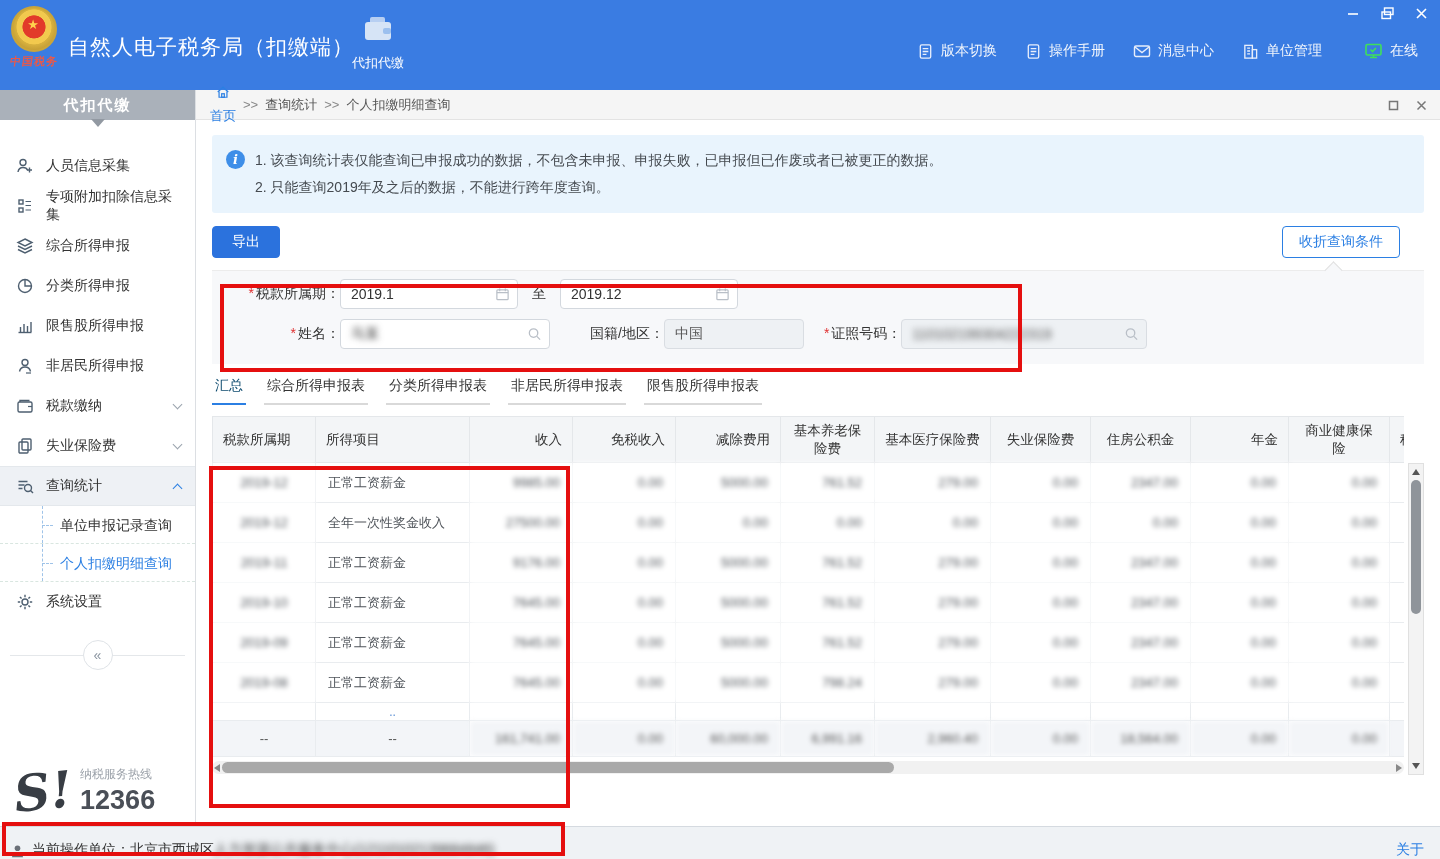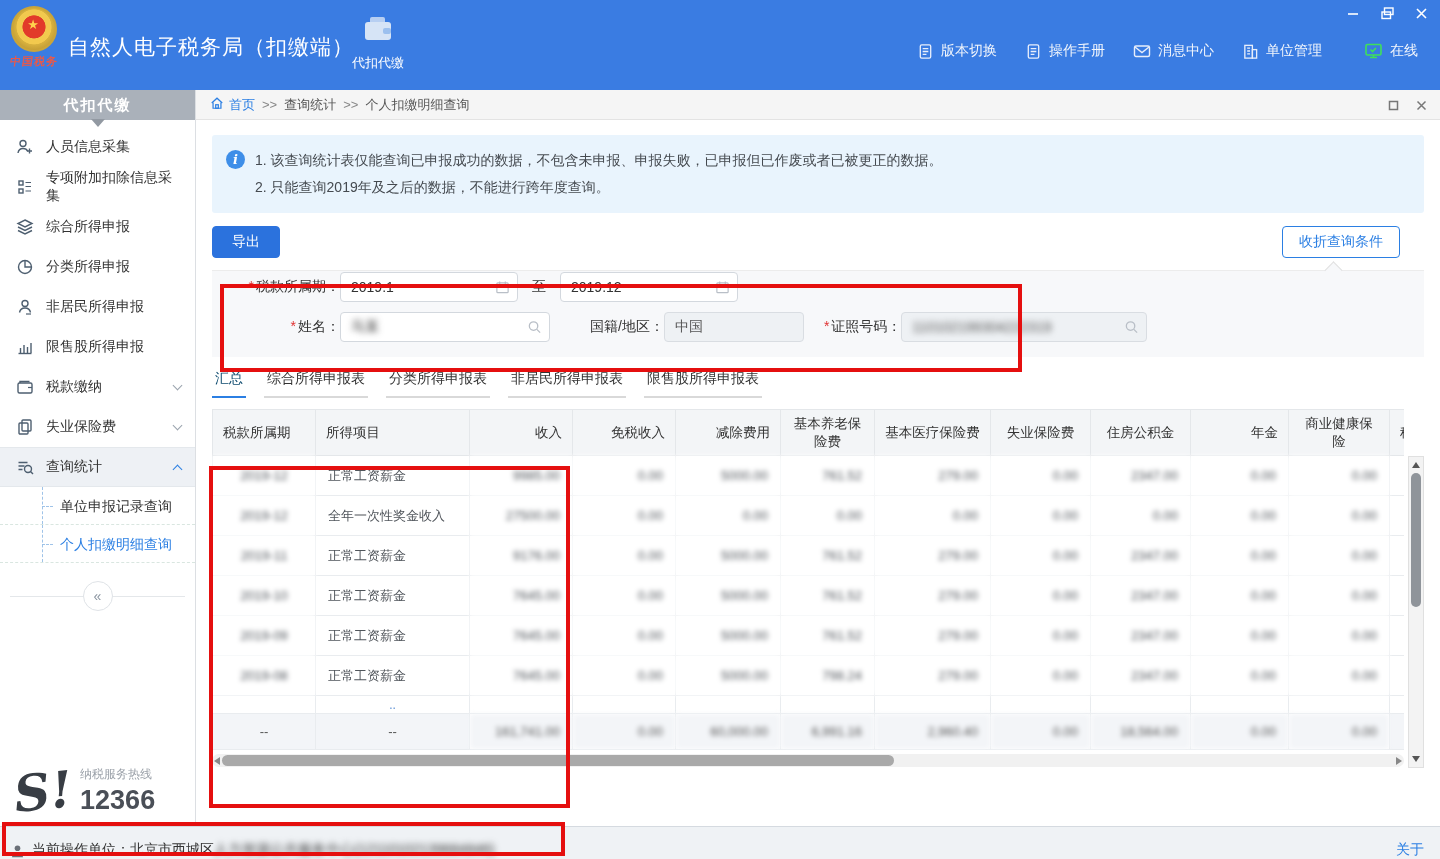--- a/index.html
+++ b/index.html
@@ -22,21 +22,21 @@
   .hdr-item { display:flex; align-items:center; gap:7px; color:#f2f6fc; font-size:14px; cursor:pointer; }
   .hdr-item svg { display:block; }
   .hdr-item.online { margin-left:14px; }
   .win-controls { position:absolute; right:10px; top:4px; display:flex; gap:16px; align-items:center; }
   .win-btn { width:18px; height:18px; display:flex; align-items:center; justify-content:center; cursor:pointer; }
 
   
   .sidebar { position:absolute; left:0; top:90px; width:196px; height:736px; background:#fff; border-right:1px solid #dcdfe3; }
   .side-hdr { height:30px; background:#aab1ba; color:#fff; font-size:15px; font-weight:bold; text-align:center; line-height:30px; letter-spacing:2px; position:relative; }
   .side-hdr::after { content:""; position:absolute; left:50%; bottom:-7px; margin-left:-7px; border:7px solid transparent; border-top:8px solid #9299a2; border-bottom:none; }
-  .side-menu { padding-top:7px; }
+  .side-menu { padding-top:26px; }
   .smi { height:40px; display:flex; align-items:center; padding:0 14px 0 16px; font-size:14px; color:#333; cursor:pointer; }
   .smi .ic { width:18px; height:18px; margin-right:12px; color:#4e5f70; flex:0 0 auto; }
   .smi .ic svg { display:block; }
   .smi .grow { flex:1; }
   .chev { width:7px; height:7px; border-right:1.5px solid #9aa3ad; border-bottom:1.5px solid #9aa3ad; transform:rotate(45deg); margin-top:-3px; }
   .chev.up { border-color:#2b7fe3; transform:rotate(-135deg); margin-top:4px; }
   .smi.section { background:#eef1f5; border-top:1px solid #e4e8ec; border-bottom:1px solid #e4e8ec; }
   .submenu { }
   .sub-item { position:relative; height:38px; line-height:38px; padding-left:60px; font-size:14px; color:#333;
     border-bottom:1px dashed #d9e6e0; cursor:pointer; }
@@ -48,39 +48,39 @@
   .collapse-btn { position:absolute; left:50%; top:0; margin-left:-15px; width:30px; height:30px; border-radius:50%;
     background:#fff; border:1px solid #dfe3e7; color:#8a94a0; font-size:14px; text-align:center; line-height:28px; cursor:pointer; }
   .hotline { position:absolute; left:14px; bottom:12px; display:flex; align-items:flex-end; gap:8px; }
   .hl-mark { font-family:"DejaVu Serif", serif; font-style:italic; font-weight:bold; font-size:50px; line-height:0.9; color:#383d44; transform:rotate(-6deg); }
   .hl-label { font-size:12px; color:#9aa0a8; margin-bottom:4px; }
   .hl-number { font-size:27px; font-weight:bold; color:#4a4f57; line-height:1; }
 
   
   .main { position:absolute; left:196px; top:90px; width:1244px; height:736px; background:#fff; }
   .breadcrumb { height:30px; background:#f5f5f5; border-bottom:1px solid #e3e3e3; display:flex; align-items:center; padding:0 14px; font-size:13px; color:#555; position:relative; }
-  .breadcrumb .home { color:#2b7fe3; display:flex; align-items:center; gap:5px; cursor:pointer; }
+  .breadcrumb .home { color:#2b7fe3; display:flex; align-items:center; gap:5px; cursor:pointer;flex-direction:column; }
   .breadcrumb .sep { margin:0 7px; color:#888; }
   .page-controls { position:absolute; right:12px; top:0; height:30px; display:flex; align-items:center; gap:14px; }
   .pc-btn { width:14px; height:14px; display:flex; align-items:center; justify-content:center; cursor:pointer; }
 
   .content { padding:0 16px; }
   .notice { margin-top:15px; background:#e9f4fd; border-radius:3px; padding:12px 16px 12px 14px; display:flex; }
   .info-ic { flex:0 0 auto; width:19px; height:19px; border-radius:50%; background:#3e8ee8; color:#fff; text-align:center; line-height:19px;
     font-family:"DejaVu Serif", serif; font-style:italic; font-weight:bold; font-size:13px; margin-top:3px; }
   .notice-lines { margin-left:10px; font-size:14px; color:#454a50; line-height:27px; }
 
   .toolbar { margin-top:13px; display:flex; justify-content:space-between; align-items:center; }
   .btn { display:inline-flex; align-items:center; justify-content:center; border-radius:4px; font-size:14px; cursor:pointer; }
   .btn-primary { background:#2b72dd; color:#fff; border:1px solid #2b72dd; }
   .btn-outline { background:#fff; color:#2b7fe3; border:1px solid #2b7fe3; }
   .btn-export { height:32px; padding:0 19px; }
   .btn-collapse { height:32px; padding:0 16px; margin-right:24px; }
 
-  .filter-panel { margin-top:12px; position:relative; background:#f7f8fa; border-top:1px solid #ececec; padding:1px 0 15px; }
+  .filter-panel { margin-top:12px; position:relative; background:#f7f8fa; border-top:1px solid #ececec; padding:8px 0 15px; }
   .panel-caret { position:absolute; top:-7px; right:84px; width:13px; height:13px; background:#f7f8fa;
     border-left:1px solid #e0e0e0; border-top:1px solid #e0e0e0; transform:rotate(45deg); }
   .frow { display:flex; align-items:center; font-size:14px; color:#333; padding-left:24px; }
   .frow + .frow { margin-top:10px; }
   .flabel { display:inline-block; text-align:right; white-space:nowrap; }
   .w104 { width:104px; }
   .star { color:#e03131; margin-right:2px; }
   .input-wrap { position:relative; display:inline-flex; align-items:center; }
   .input { height:30px; background:#fff; border:1px solid #d3d8de; border-radius:4px; font-size:14px; color:#333;
     display:flex; align-items:center; padding:0 30px 0 10px; }
@@ -273,41 +273,41 @@
               <circle cx="9" cy="9" r="6.5"></circle>
               <path d="M9 2.5V9h6.5"></path>
             </svg>
           </span>
         <span class="grow">分类所得申报</span>
       </div>
 
       <div class="smi">
         <span class="ic">
             <svg width="18" height="18" viewBox="0 0 18 18" fill="none" stroke="currentColor" stroke-width="1.4">
+              <path d="M2.5 15.5h13"></path>
+              <path d="M4.5 15V10M8 15V7M11.5 15V9M15 15V5"></path>
+            </svg>
+          </span>
+        <span class="grow">限售股所得申报</span>
+      </div>
+
+      <div class="smi">
+        <span class="ic">
+            <svg width="18" height="18" viewBox="0 0 18 18" fill="none" stroke="currentColor" stroke-width="1.4">
               <circle cx="9" cy="5.5" r="3"></circle>
               <path d="M3.5 14.5c.6-3 2.8-4.5 5.5-4.5s4.9 1.5 5.5 4.5"></path>
               <path d="M10 16h5" stroke-width="1.2"></path>
             </svg>
           </span>
         <span class="grow">非居民所得申报</span>
       </div>
 
       <div class="smi">
         <span class="ic">
             <svg width="18" height="18" viewBox="0 0 18 18" fill="none" stroke="currentColor" stroke-width="1.4">
-              <path d="M2.5 15.5h13"></path>
-              <path d="M4.5 15V10M8 15V7M11.5 15V9M15 15V5"></path>
-            </svg>
-          </span>
-        <span class="grow">限售股所得申报</span>
-      </div>
-
-      <div class="smi">
-        <span class="ic">
-            <svg width="18" height="18" viewBox="0 0 18 18" fill="none" stroke="currentColor" stroke-width="1.4">
               <rect x="2" y="5" width="14" height="10" rx="1.5"></rect>
               <path d="M4 5V3.5h9.5"></path>
               <path d="M12 9.5h4" stroke-width="1.2"></path>
             </svg>
           </span>
         <span class="grow">税款缴纳</span>
         <span class="chev"></span>
       </div>
 
       <div class="smi">
@@ -331,20 +331,29 @@
           </span>
         <span class="grow">查询统计</span>
         <span class="chev up"></span>
       </div>
 
       <div class="submenu">
         <div class="sub-item">单位申报记录查询</div>
         <div class="sub-item active">个人扣缴明细查询</div>
       </div>
 
+      <div class="smi">
+        <span class="ic">
+            <svg width="18" height="18" viewBox="0 0 18 18" fill="none" stroke="currentColor" stroke-width="1.4">
+              <circle cx="9" cy="9" r="3"></circle>
+              <path d="M9 1.8v2.4M9 13.8v2.4M1.8 9h2.4M13.8 9h2.4M3.9 3.9l1.7 1.7M12.4 12.4l1.7 1.7M14.1 3.9l-1.7 1.7M5.6 12.4l-1.7 1.7"></path>
+            </svg>
+          </span>
+        <span class="grow">系统设置</span>
+      </div>
 
       <div class="collapse-wrap">
         <div class="collapse-btn">«</div>
       </div>
     </div>
 
     <div class="hotline">
       <div class="hl-mark">S!</div>
       <div>
         <div class="hl-label">纳税服务热线</div>

